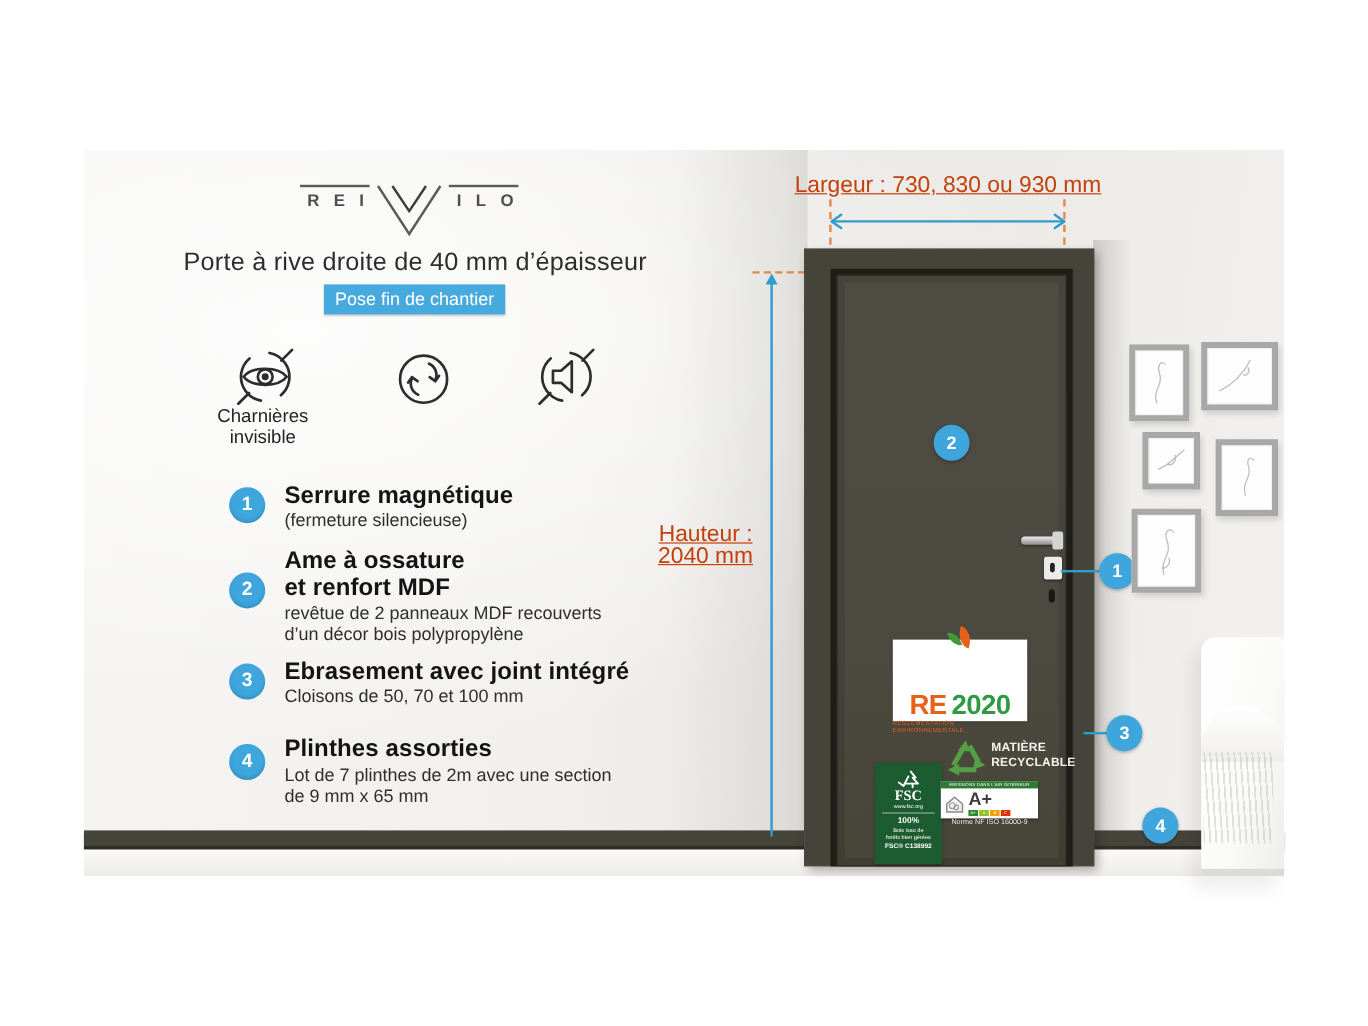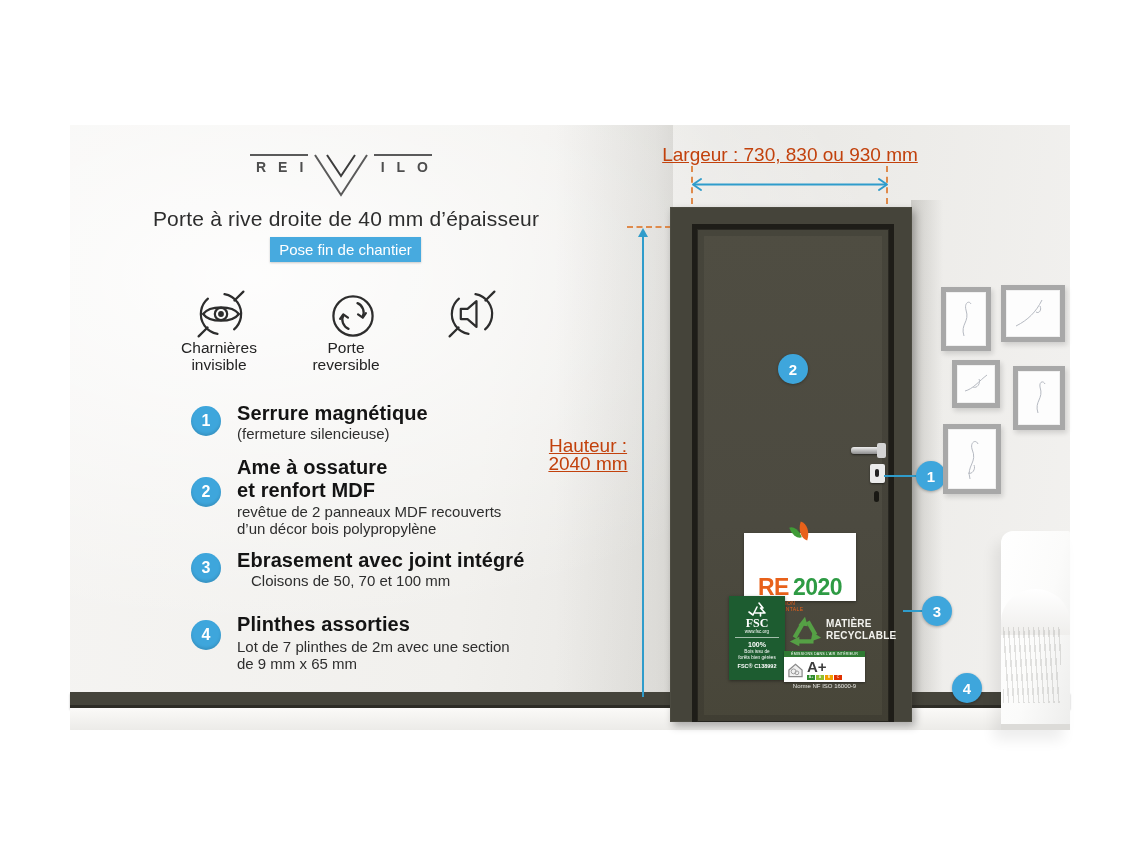--- a/index.html
+++ b/index.html
@@ -80,21 +80,21 @@
   .re2020{left:744px;top:533px;width:112px;height:68px;background:#fff;display:flex;flex-direction:column;
     align-items:center;justify-content:center;box-shadow:0 1px 3px rgba(0,0,0,.4);}
   .leaves{display:flex;height:18px;align-items:flex-end;margin-bottom:1px;}
   .leaf{display:inline-block;border-radius:0 100% 0 100%;}
   .leaf.green{width:9px;height:13px;background:#3f9b36;transform:rotate(-18deg);}
   .leaf.orange{width:12px;height:16px;background:#e8611a;transform:rotate(18deg);margin-left:-2px;}
   .re2020-text{font-size:23px;font-weight:800;letter-spacing:-.5px;line-height:22px;margin-top:36px;}
   .re2020-text .re{color:#e8611a;} .re2020-text .yr{color:#2e9b44;margin-left:4px;}
   .re2020-sub{font-size:5px;color:#e8611a;letter-spacing:.4px;margin-top:2px;}
 
-  .fsc{left:729px;top:596px;width:56px;height:84px;background:#1d5c30;color:#fff;display:flex;
+  .fsc{left:729px;top:636px;width:56px;height:84px;background:#1d5c30;color:#fff;display:flex;
     flex-direction:column;align-items:center;padding-top:4px;box-sizing:border-box;
     box-shadow:0 1px 3px rgba(0,0,0,.4);}
   .fsc-name{font-family:"Liberation Serif",serif;font-size:12px;font-weight:bold;line-height:11px;}
   .fsc-url{font-size:4.5px;line-height:6px;}
   .fsc-div{width:44px;border-top:1px solid rgba(255,255,255,.6);margin:2px 0;}
   .fsc-pct{font-size:7px;font-weight:bold;line-height:9px;}
   .fsc-desc{font-size:4.7px;line-height:5.5px;text-align:center;width:48px;}
   .fsc-cert{font-size:5.5px;font-weight:bold;margin-top:3px;}
 
   .recyclable-text{left:826px;top:618px;width:46px;color:#f2f2ee;font-size:10px;font-weight:bold;
@@ -164,22 +164,20 @@
 
   <svg class="abs feature-icon" style="left:322px;top:288px;" viewBox="0 0 50 50">
     <g stroke="#2d2d2d" stroke-width="2" fill="none" stroke-linecap="round" stroke-linejoin="round">
       <circle cx="25" cy="25" r="17.5"></circle>
       <path d="M29,13.5 A9,9 0 0,1 33.5,26"></path>
       <polyline points="29.5,23.5 33.7,26.5 36.5,22.5"></polyline>
       <path d="M21,36.5 A9,9 0 0,1 16.5,24"></path>
       <polyline points="20.5,26.5 16.3,23.5 13.5,27.5"></polyline>
     </g>
   </svg>
-  <div class="abs feature-label" style="left:271px;top:340px;" data-bind="features.1.label">Porte
-reversible</div>
 
   <svg class="abs feature-icon" style="left:441px;top:286px;" viewBox="0 0 50 50">
     <g stroke="#2d2d2d" stroke-width="2" fill="none" stroke-linecap="round" stroke-linejoin="round">
       <circle cx="25" cy="25" r="18" pathLength="100" stroke-dasharray="36 14 36 14" transform="rotate(100 25 25)"></circle>
       <path d="M15,20.5 H21 L29,13.5 V36.5 L21,29.5 H15 Z"></path>
       <line x1="37" y1="13" x2="45" y2="5"></line>
       <line x1="5" y1="45" x2="13" y2="37"></line>
     </g>
   </svg>
 
@@ -188,21 +186,21 @@
   <div class="abs item-desc" style="left:237px;top:425px;" data-bind="items.0.desc">(fermeture silencieuse)</div>
 
   <div class="abs num-badge" style="left:191px;top:477px;" data-bind="items.1.num">2</div>
   <div class="abs item-title" style="left:237px;top:456px;" data-bind="items.1.title">Ame à ossature
 et renfort MDF</div>
   <div class="abs item-desc" style="left:237px;top:503px;" data-bind="items.1.desc">revêtue de 2 panneaux MDF recouverts
 d’un décor bois polypropylène</div>
 
   <div class="abs num-badge" style="left:191px;top:553px;" data-bind="items.2.num">3</div>
   <div class="abs item-title" style="left:237px;top:549px;" data-bind="items.2.title">Ebrasement avec joint intégré</div>
-  <div class="abs item-desc" style="left:251px;top:572px;" data-bind="items.2.desc">Cloisons de 50, 70 et 100 mm</div>
+  <div class="abs item-desc" style="left:237px;top:572px;" data-bind="items.2.desc">Cloisons de 50, 70 et 100 mm</div>
 
   <div class="abs num-badge" style="left:191px;top:620px;" data-bind="items.3.num">4</div>
   <div class="abs item-title" style="left:237px;top:613px;" data-bind="items.3.title">Plinthes assorties</div>
   <div class="abs item-desc" style="left:237px;top:638px;" data-bind="items.3.desc">Lot de 7 plinthes de 2m avec une section
 de 9 mm x 65 mm</div>
 
   <div class="abs dim-label" style="left:640px;top:144px;width:300px;text-align:center;" data-bind="dimensions.width_label">Largeur : 730, 830 ou 930 mm</div>
   <div class="abs dash-v" style="left:691px;top:166px;height:38px;"></div>
   <div class="abs dash-v" style="left:886px;top:166px;height:38px;"></div>
   <svg class="abs" style="left:690px;top:177px;" width="200" height="15" viewBox="0 0 200 15">

